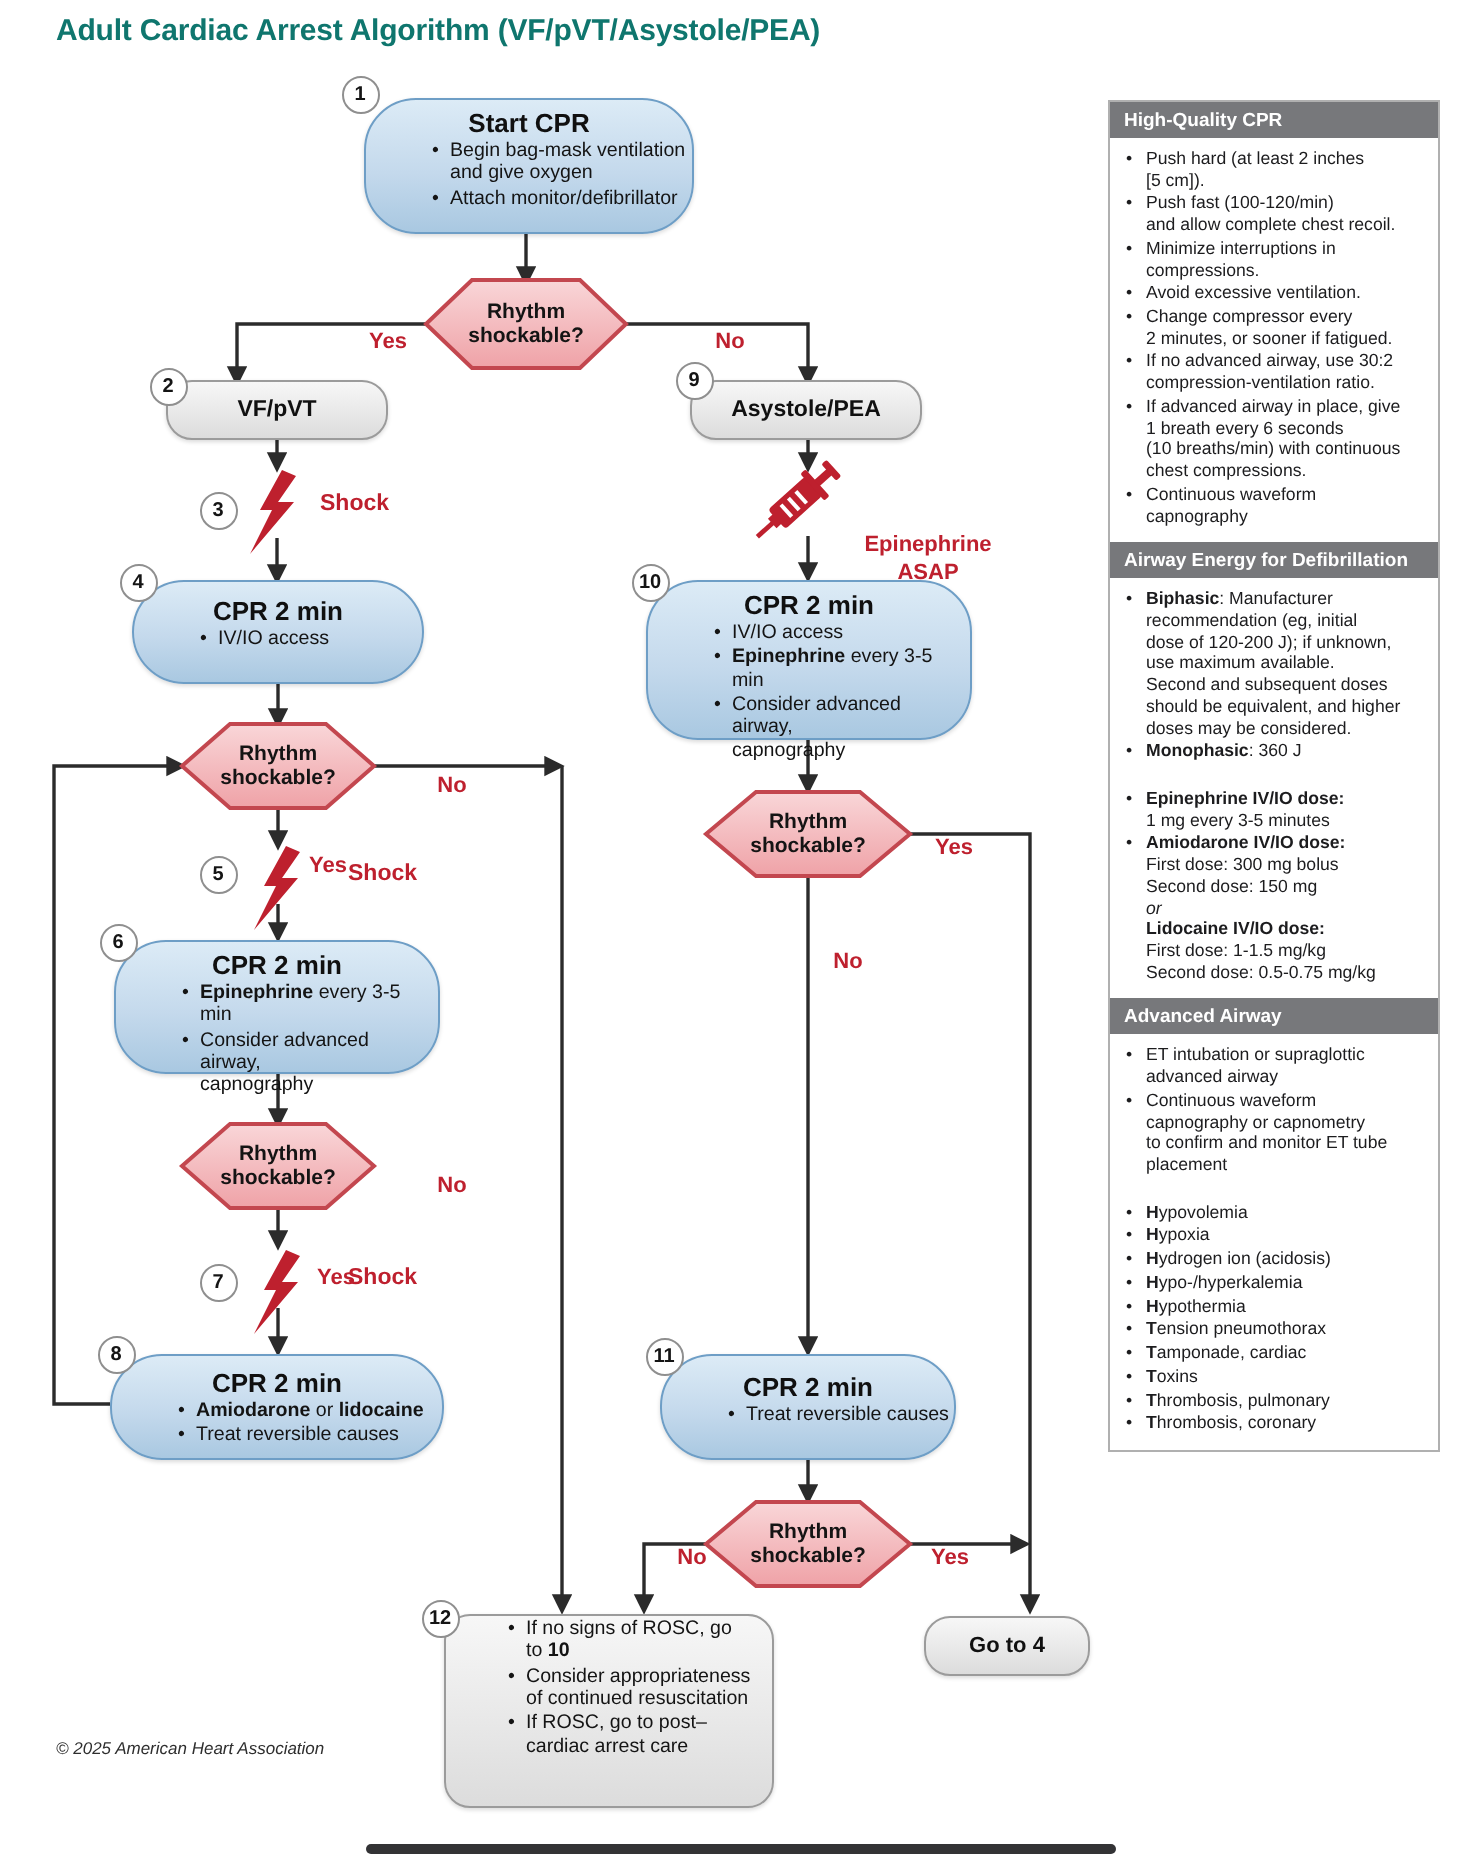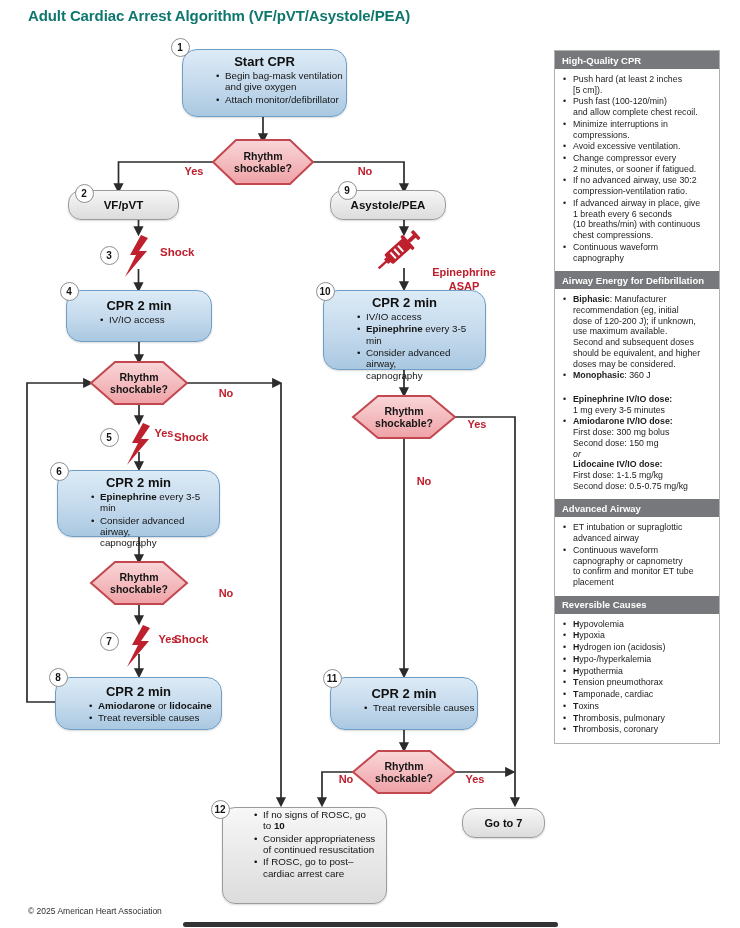--- a/index.html
+++ b/index.html
@@ -8,21 +8,21 @@
     font-family:"Liberation Sans", sans-serif; background:#ffffff;
   }
   #page-title {
     position:absolute; left:28px; top:7px; font-size:15px; font-weight:bold;
     color:#0f766e; letter-spacing:-0.1px;
   }
   #connector-svg { position:absolute; left:0; top:0; z-index:1; }
   .box { position:absolute; box-sizing:border-box; z-index:2; }
   .blue {
     background:linear-gradient(180deg,#dcebf6 0%,#c4d9ec 55%,#a9c8e1 100%);
-    border:1.7px solid #6e9ec6; border-radius:15px;
+    border:1.7px solid #6e9ec6; border-radius:26px;
     box-shadow:0 1px 2px rgba(0,0,0,0.15);
   }
   .graybox {
     background:linear-gradient(180deg,#f7f7f7 0%,#dcdcdc 100%);
     border:1.5px solid #9b9b9b; border-radius:13px;
     box-shadow:0 1px 2px rgba(0,0,0,0.15);
   }
   .btitle { font-weight:bold; font-size:13px; text-align:center; margin-top:4px; color:#101010; }
   .box ul { list-style:none; margin:1px 0 0 16px; padding:0 2px 0 17px;
             font-size:9.8px; line-height:1.16; color:#141414; }
@@ -48,21 +48,21 @@
   #sidebar { position:absolute; left:554px; top:50px; width:166px; z-index:2;
              background:#ffffff; border:1px solid #b0b0b0; box-sizing:border-box; }
   .sb-hd { background:#77787b; color:#ffffff; font-weight:bold; font-size:9.5px;
            padding:3.5px 6px 3.5px 7px; }
   .sb-list { list-style:none; margin:0; padding:5px 4px 7px 7px;
              font-size:8.8px; line-height:1.22; color:#1c1c1e; }
   .sb-list li { position:relative; padding-left:11px; margin-bottom:1px; }
   .sb-list li::before { content:"\2022"; position:absolute; left:1px; top:0; }
   .sb-list li.sub { padding-left:19px; text-indent:-8px; }
   .sb-list li.sub::before { content:none; }
-  #page-footer { position:absolute; left:28px; top:906px; font-size:8.5px; color:#2e2e2e; z-index:2; }
+  #page-footer { position:absolute; left:28px; top:869px; font-size:8.5px; color:#2e2e2e; z-index:2;font-style:italic; }
   #home-bar { position:absolute; left:183px; top:922px; width:375px; height:5px;
               background:#333335; border-radius:3px; z-index:2; }
 </style>
 </head>
 <body>
 
 <div id="canvas">
 
   <div id="page-title">Adult Cardiac Arrest Algorithm (VF/pVT/Asystole/PEA)</div>
 
@@ -126,25 +126,25 @@
   </svg>
 
   <div class="box blue" style="left:182px;top:49px;width:165px;height:68px">
     <div class="btitle">Start CPR</div>
     <ul>
         <li>Begin bag-mask ventilation<br>and give oxygen</li>
         <li>Attach monitor/defibrillator</li>
       </ul>
   </div>
 
-  <div class="box graybox lblbox" style="left:68px;top:190px;width:111px;height:30px">
+  <div class="box graybox lblbox" style="left:83px;top:190px;width:111px;height:30px">
     <span>VF/pVT</span>
   </div>
 
-  <div class="box graybox lblbox" style="left:330px;top:190px;width:116px;height:30px">
+  <div class="box graybox lblbox" style="left:345px;top:190px;width:116px;height:30px">
     <span>Asystole/PEA</span>
   </div>
 
   <div class="box blue" style="left:66px;top:290px;width:146px;height:52px;padding-top:3px">
     <div class="btitle">CPR 2 min</div>
     <ul>
         <li>IV/IO access</li>
       </ul>
   </div>
 
@@ -182,21 +182,21 @@
 
   <div class="box graybox outcome" style="left:222px;top:807px;width:165px;height:97px">
     <ul>
         <li>If no signs of ROSC, go<br>to <b>10</b></li>
         <li>Consider appropriateness<br>of continued resuscitation</li>
         <li>If ROSC, go to post–<br>cardiac arrest care</li>
       </ul>
   </div>
 
   <div class="box graybox lblbox" style="left:462px;top:808px;width:83px;height:30px;font-size:11px">
-    <span>Go to 7</span>
+    <span>Go to 4</span>
   </div>
 
   <div class="hexlbl" style="left:263px;top:162px">Rhythm<br>shockable?</div>
   <div class="hexlbl" style="left:139px;top:383px">Rhythm<br>shockable?</div>
   <div class="hexlbl" style="left:139px;top:583px">Rhythm<br>shockable?</div>
   <div class="hexlbl" style="left:404px;top:417px">Rhythm<br>shockable?</div>
   <div class="hexlbl" style="left:404px;top:772px">Rhythm<br>shockable?</div>
 
   <div class="rlbl rc" style="left:194px;top:152px">Yes</div>
   <div class="rlbl rc" style="left:365px;top:152px">No</div>
@@ -255,21 +255,20 @@
         </ul>
     </div>
     <div class="sb-sec">
       <div class="sb-hd">Advanced Airway</div>
       <ul class="sb-list">
           <li>ET intubation or supraglottic<br>advanced airway</li>
           <li>Continuous waveform<br>capnography or capnometry<br>to confirm and monitor ET tube<br>placement</li>
         </ul>
     </div>
     <div class="sb-sec">
-      <div class="sb-hd">Reversible Causes</div>
       <ul class="sb-list">
           <li><b>H</b>ypovolemia</li>
           <li><b>H</b>ypoxia</li>
           <li><b>H</b>ydrogen ion (acidosis)</li>
           <li><b>H</b>ypo-/hyperkalemia</li>
           <li><b>H</b>ypothermia</li>
           <li><b>T</b>ension pneumothorax</li>
           <li><b>T</b>amponade, cardiac</li>
           <li><b>T</b>oxins</li>
           <li><b>T</b>hrombosis, pulmonary</li>

